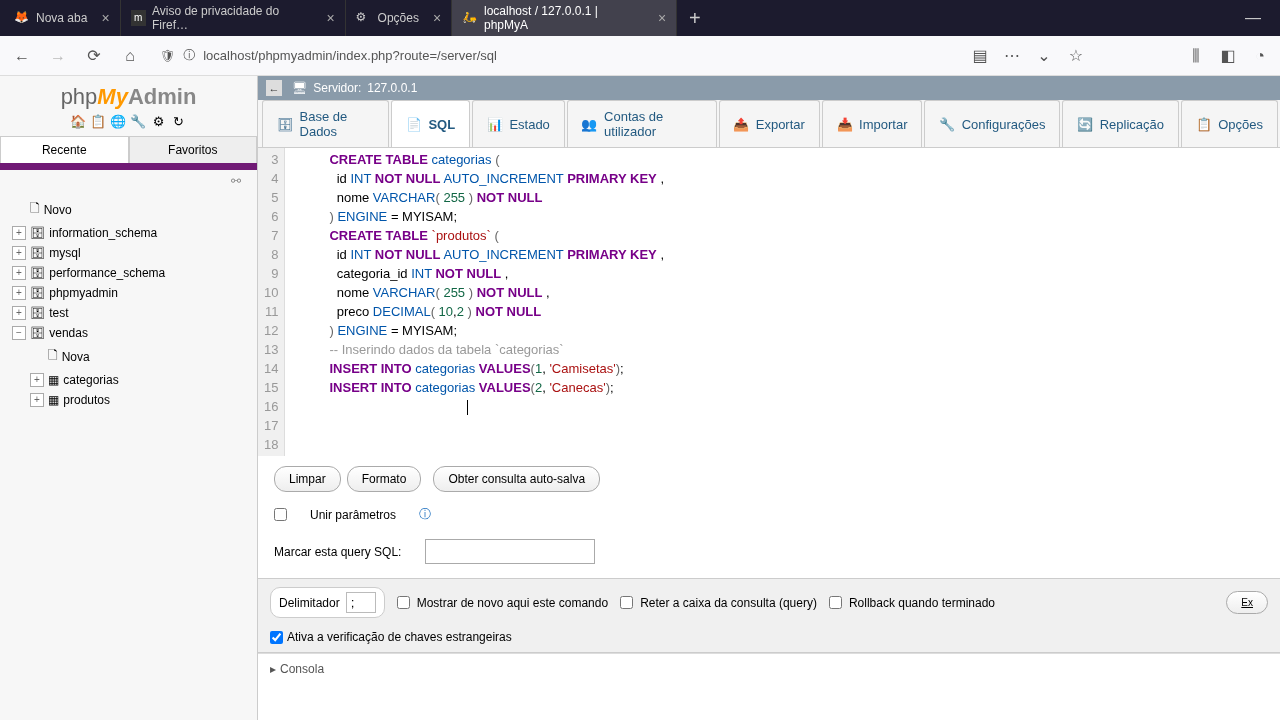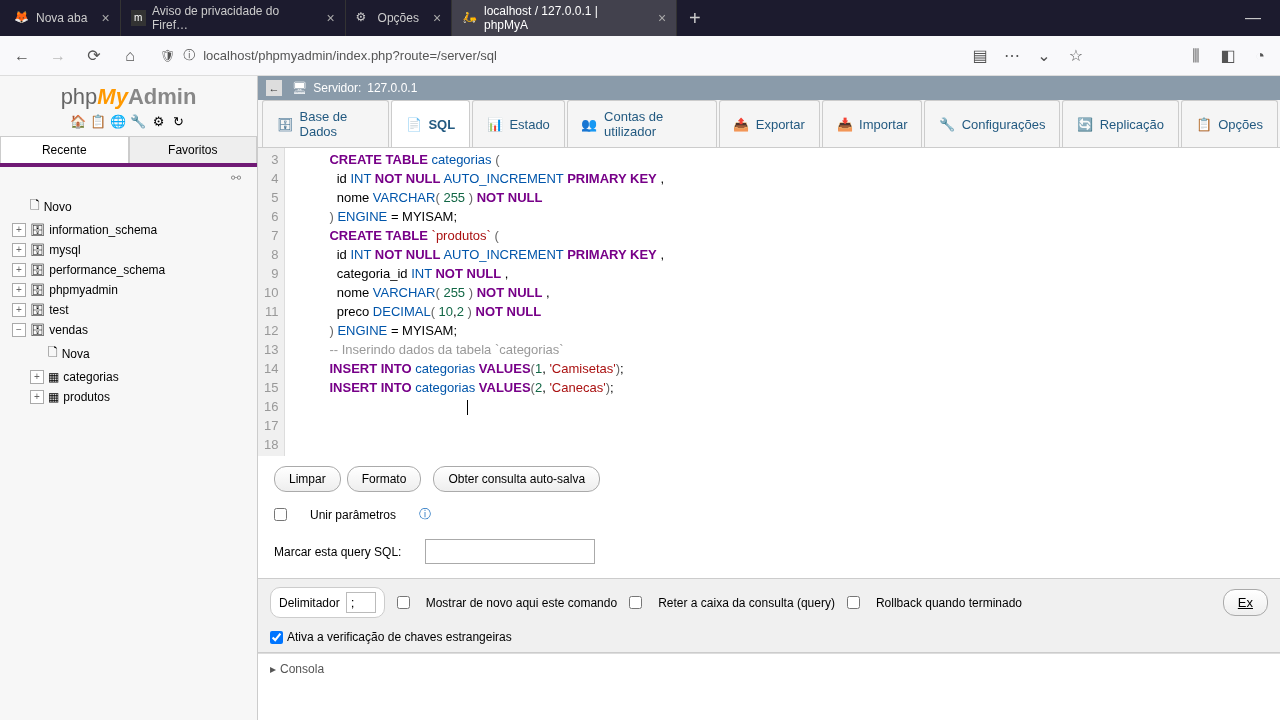--- a/index.html
+++ b/index.html
@@ -22,21 +22,21 @@
 
 
 .container { display: flex; height: calc(100% - 76px); }
 .sidebar { width: 258px; background: #f7f7f7; border-right: 1px solid #ccc; display: flex; flex-direction: column; }
 .logo { text-align: center; padding: 8px 0 4px; font-size: 22px; }
 .logo .php { color: #666; font-weight: normal; }
 .logo .my { color: #f90; font-style: italic; font-weight: bold; }
 .logo .admin { color: #888; font-weight: bold; }
 .logo-icons { text-align: center; padding-bottom: 6px; display: flex; justify-content: center; gap: 4px; }
 .logo-icons span { width: 16px; height: 16px; font-size: 13px; cursor: pointer; }
-.recent-tabs { display: flex; border-bottom: 4px solid #701a75; }
+.recent-tabs { display: flex; border-bottom: 7px solid #701a75; }
 .recent-tab { flex: 1; padding: 6px; text-align: center; font-size: 12px; background: #eee; cursor: pointer; border: 1px solid #ccc; border-bottom: none; }
 .recent-tab.active { background: #fff; }
 .link-icon { text-align: right; padding: 4px 16px; font-size: 12px; color: #888; }
 .tree { padding: 4px 0; font-size: 12px; }
 .tree-item { padding: 3px 0 3px 12px; cursor: pointer; display: flex; align-items: center; gap: 4px; }
 .tree-item.child { padding-left: 30px; }
 .tree-expander { width: 14px; height: 14px; border: 1px solid #aaa; display: inline-flex; align-items: center; justify-content: center; font-size: 10px; background: #fff; color: #666; line-height: 1; }
 .tree-icon { font-size: 12px; }
 
 
@@ -65,24 +65,24 @@
 
 
 .btn-row { padding: 10px 16px; display: flex; gap: 6px; }
 .btn { padding: 5px 14px; border: 1px solid #aaa; border-radius: 12px; background: linear-gradient(#fff,#eee); font-size: 12px; cursor: pointer; }
 .checkbox-row { padding: 4px 16px 10px; font-size: 12px; display: flex; align-items: center; gap: 23px; }
 .bookmark-row { padding: 6px 16px 14px; font-size: 12px; display: flex; align-items: center; gap: 24px; }
 .bookmark-row input { width: 170px; padding: 4px; border: 1px solid #aaa; }
 .footer-bar { background: #f0f0f0; border-top: 1px solid #ccc; padding: 8px 12px; font-size: 12px; display: flex; align-items: center; gap: 12px; flex-wrap: wrap; }
 .delimiter-box { border: 1px solid #ccc; padding: 4px 8px; border-radius: 10px; background: #fff; display: flex; align-items: center; gap: 6px; }
 .delimiter-box input { width: 30px; border: 1px solid #bbb; padding: 2px 4px; }
-.footer-check { display: flex; align-items: center; gap: 16px; }
+.footer-check { display: flex; align-items: center; gap: 7px; }
 .fk-row { background: #f0f0f0; padding: 4px 12px 8px; font-size: 12px; display: flex; align-items: center; gap: 4px; border-bottom: 1px solid #ccc; }
 .console { padding: 8px 12px; font-size: 12px; color: #555; border-top: 1px solid #ddd; display: flex; align-items: center; gap: 4px; }
-.exec-btn { margin-left: auto; padding: 5px 14px; border: 1px solid #aaa; border-radius: 12px; background: linear-gradient(#fff,#eee); font-size: 13px; cursor: pointer; text-decoration: underline; }
+.exec-btn { margin-left: auto; padding: 5px 14px; border: 1px solid #aaa; border-radius: 12px; background: linear-gradient(#fff,#eee); font-size: 10px; cursor: pointer; text-decoration: underline; }
 .help-icon { color: #1e70bf; font-size: 12px; }
 </style>
 </head>
 <body>
 
 <div class="browser-tabs">
   <div class="tab">
     <span class="favicon">🦊</span>
     <span>Nova aba</span>
     <span class="close">×</span>

